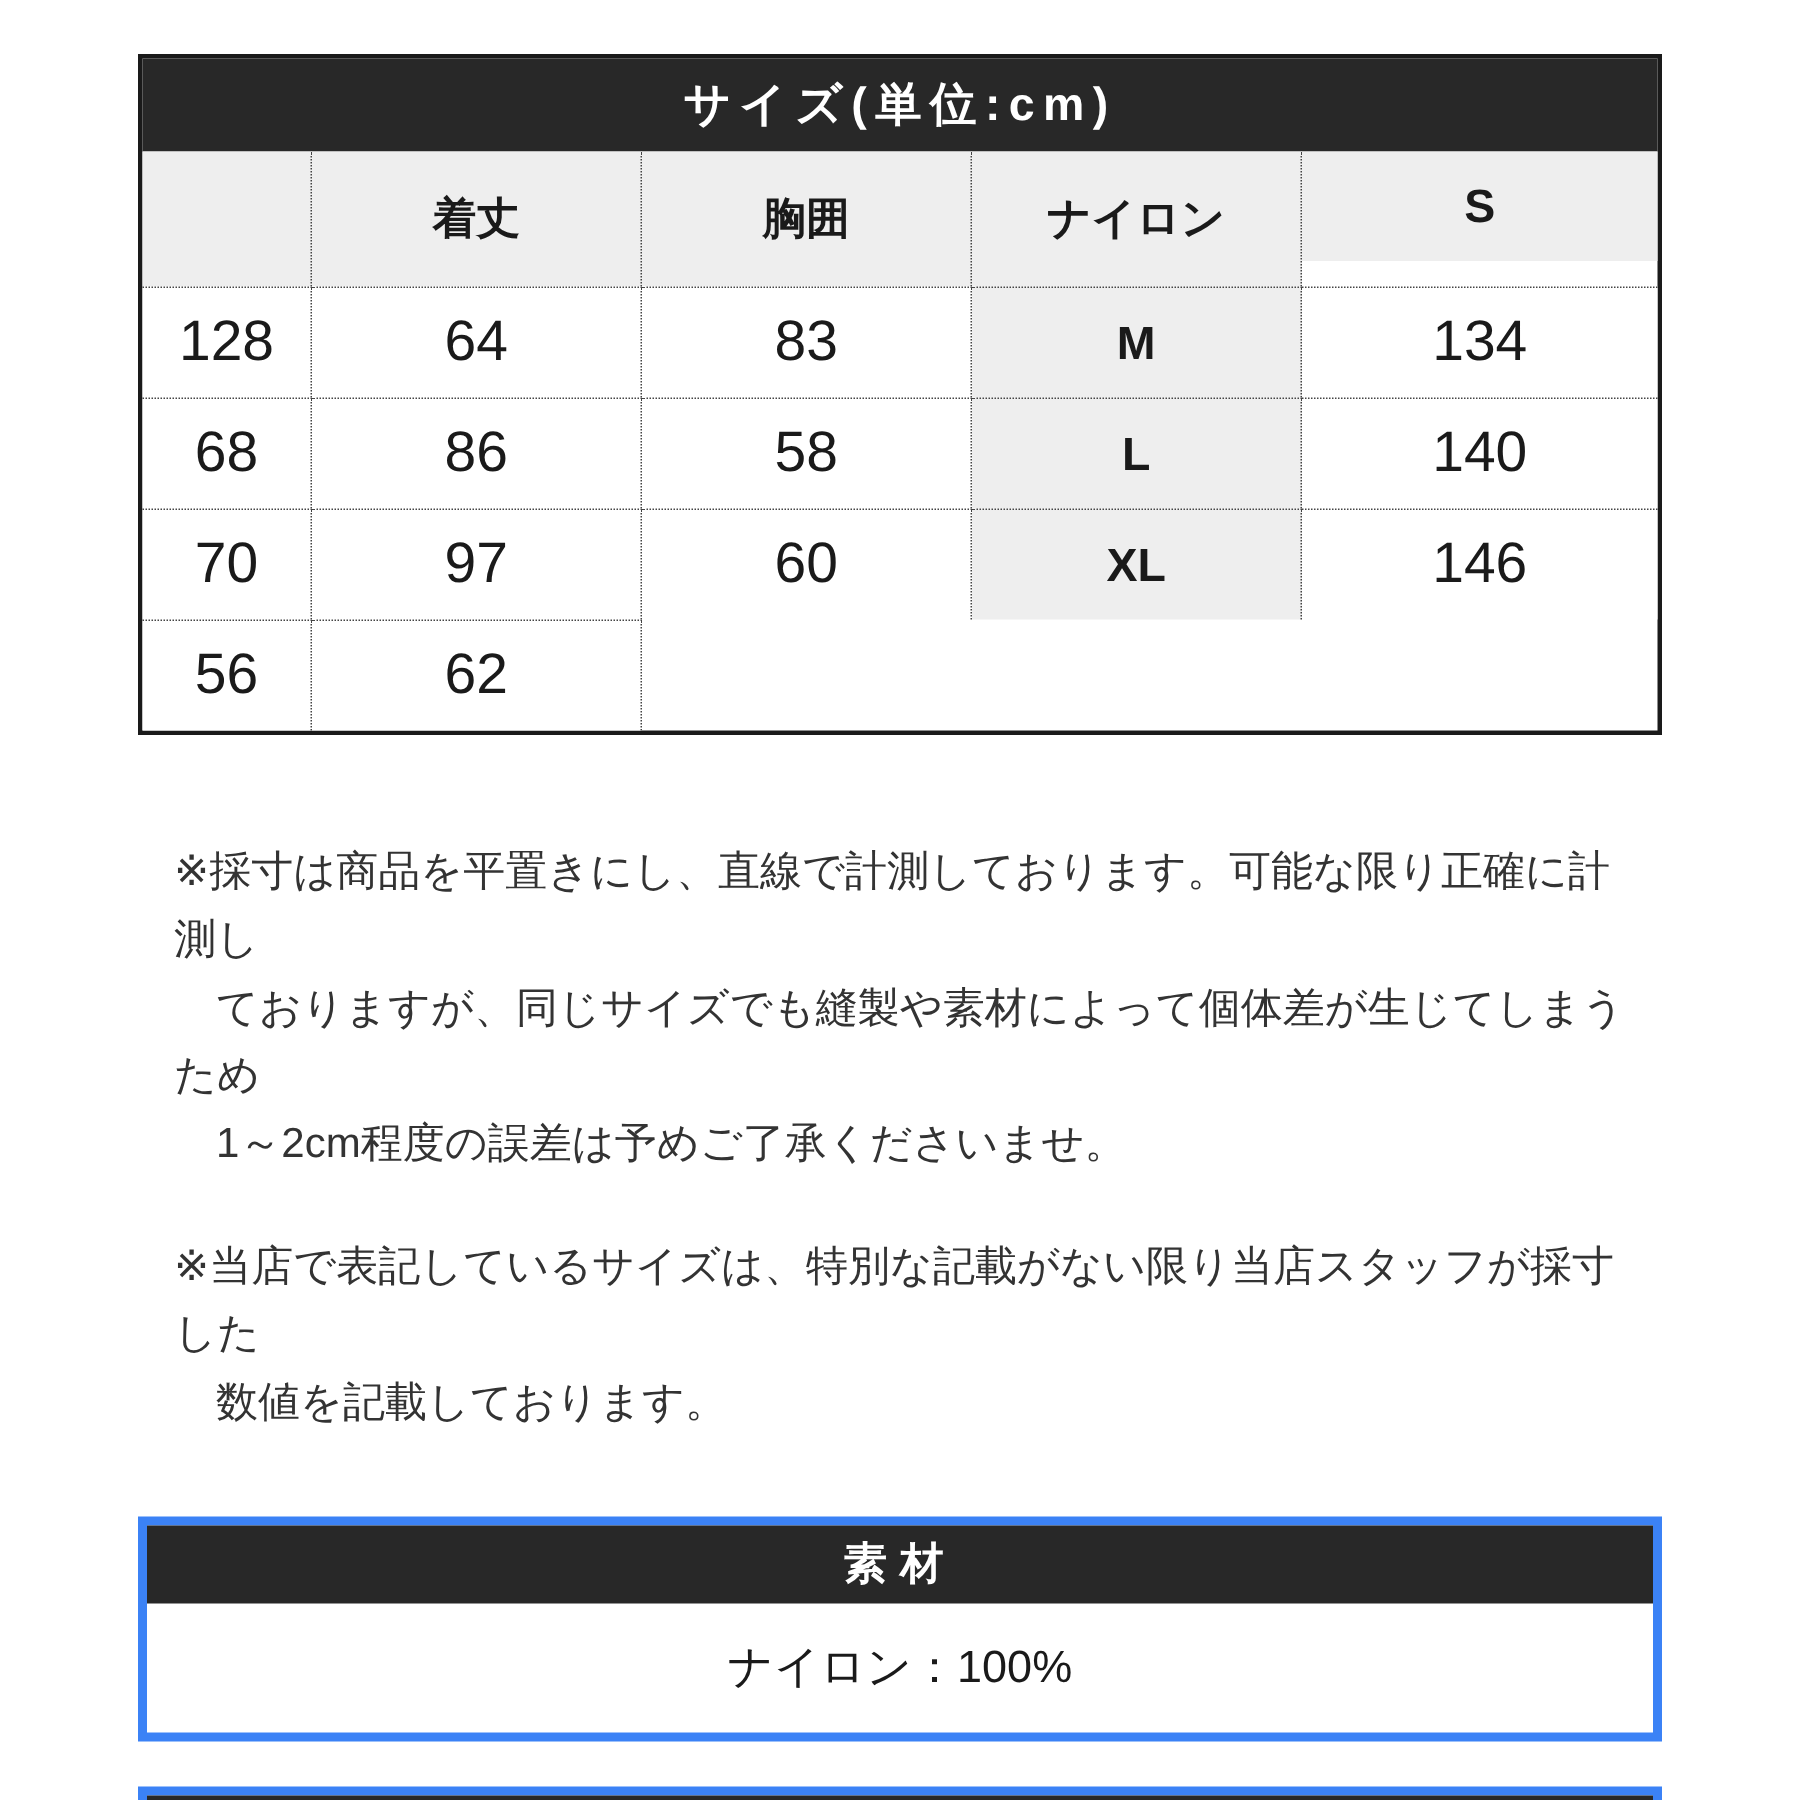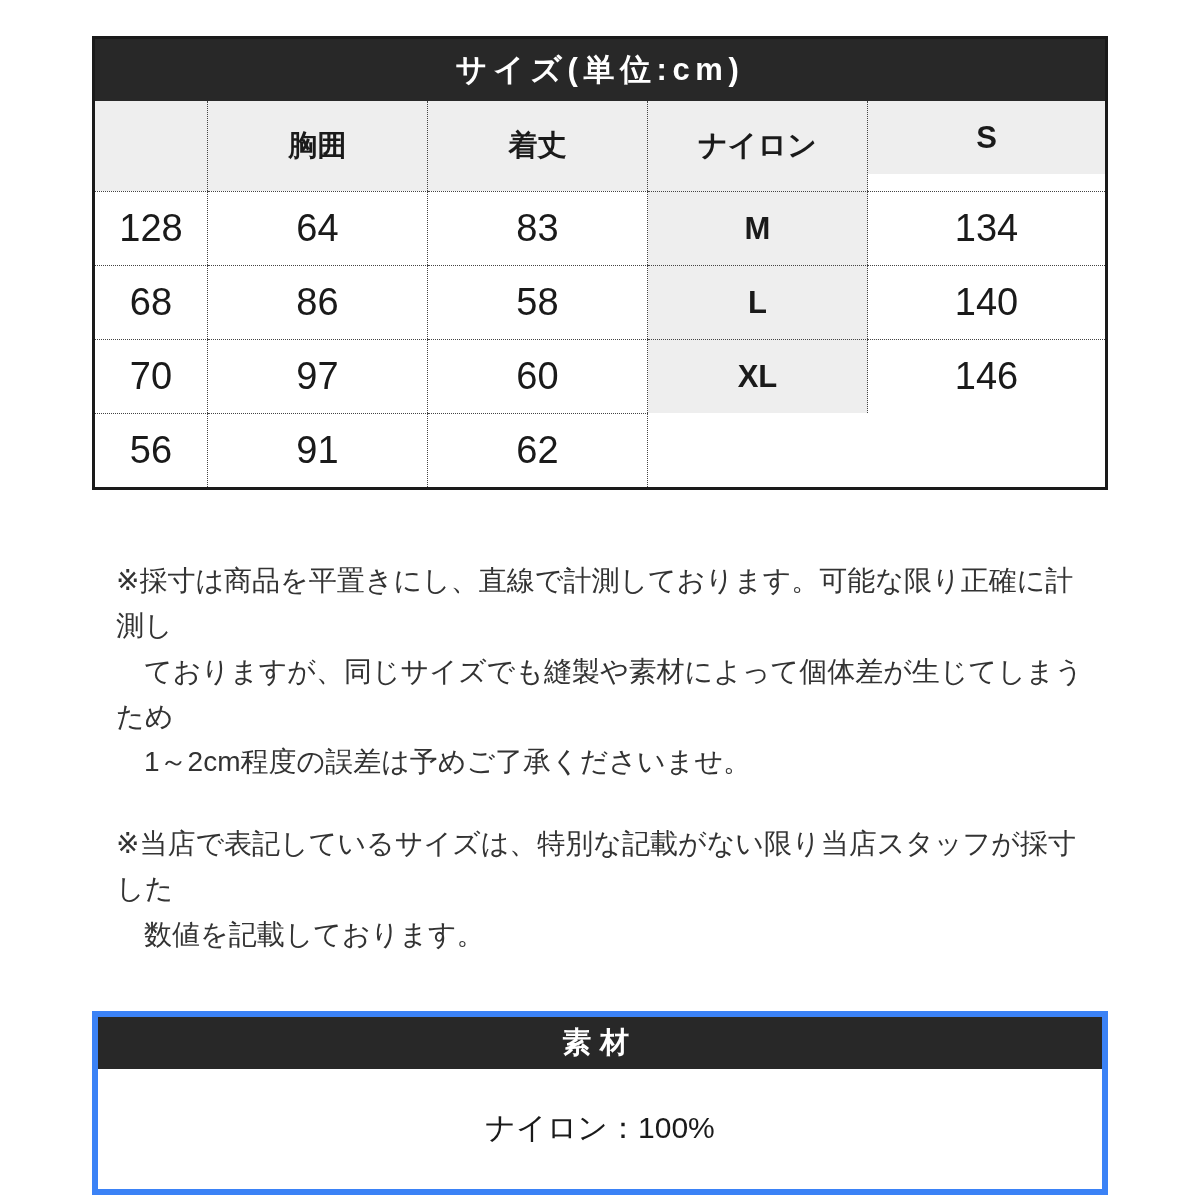--- a/index.html
+++ b/index.html
@@ -37,36 +37,36 @@
   .note:last-child{margin-bottom:0;}
 
   
   .section-box{border:6px solid #3b82f6;margin-top:30px;}
   .section-head{
     background:#282828;color:#ffffff;height:52px;
     display:flex;align-items:center;justify-content:center;
     font-size:29px;font-weight:700;letter-spacing:0.3em;
   }
   .material-body{
-    height:120px;display:flex;align-items:center;justify-content:center;
+    height:86px;display:flex;align-items:center;justify-content:center;
     font-size:30px;color:#1a1a1a;
   }
 </style>
 </head>
 <body>
 
 <div class="page">
   <div class="content">
 
     <div class="size-table">
       <div class="band">サイズ(単位:cm)</div>
       <div class="grid">
         <div class="hcell"></div>
+        <div class="hcell">着丈</div>
         <div class="hcell">胸囲</div>
-        <div class="hcell">着丈</div>
         <div class="hcell">ナイロン</div>
 
         <div class="scell">S</div>
         <div class="ncell">128</div>
         <div class="ncell">64</div>
         <div class="ncell">83</div>
 
         <div class="scell">M</div>
         <div class="ncell">134</div>
         <div class="ncell">68</div>
@@ -75,21 +75,20 @@
 
         <div class="scell">L</div>
         <div class="ncell">140</div>
         <div class="ncell">70</div>
         <div class="ncell">97</div>
         <div class="ncell">60</div>
 
         <div class="scell">XL</div>
         <div class="ncell">146</div>
         <div class="ncell">56</div>
-        <div class="ncell">91</div>
         <div class="ncell">62</div>
       </div>
     </div>
 
     <div class="notes">
       <p class="note">※採寸は商品を平置きにし、直線で計測しております。可能な限り正確に計測し
 　ておりますが、同じサイズでも縫製や素材によって個体差が生じてしまうため
 　1～2cm程度の誤差は予めご了承くださいませ。</p>
       <p class="note">※当店で表記しているサイズは、特別な記載がない限り当店スタッフが採寸した
 　数値を記載しております。</p>

